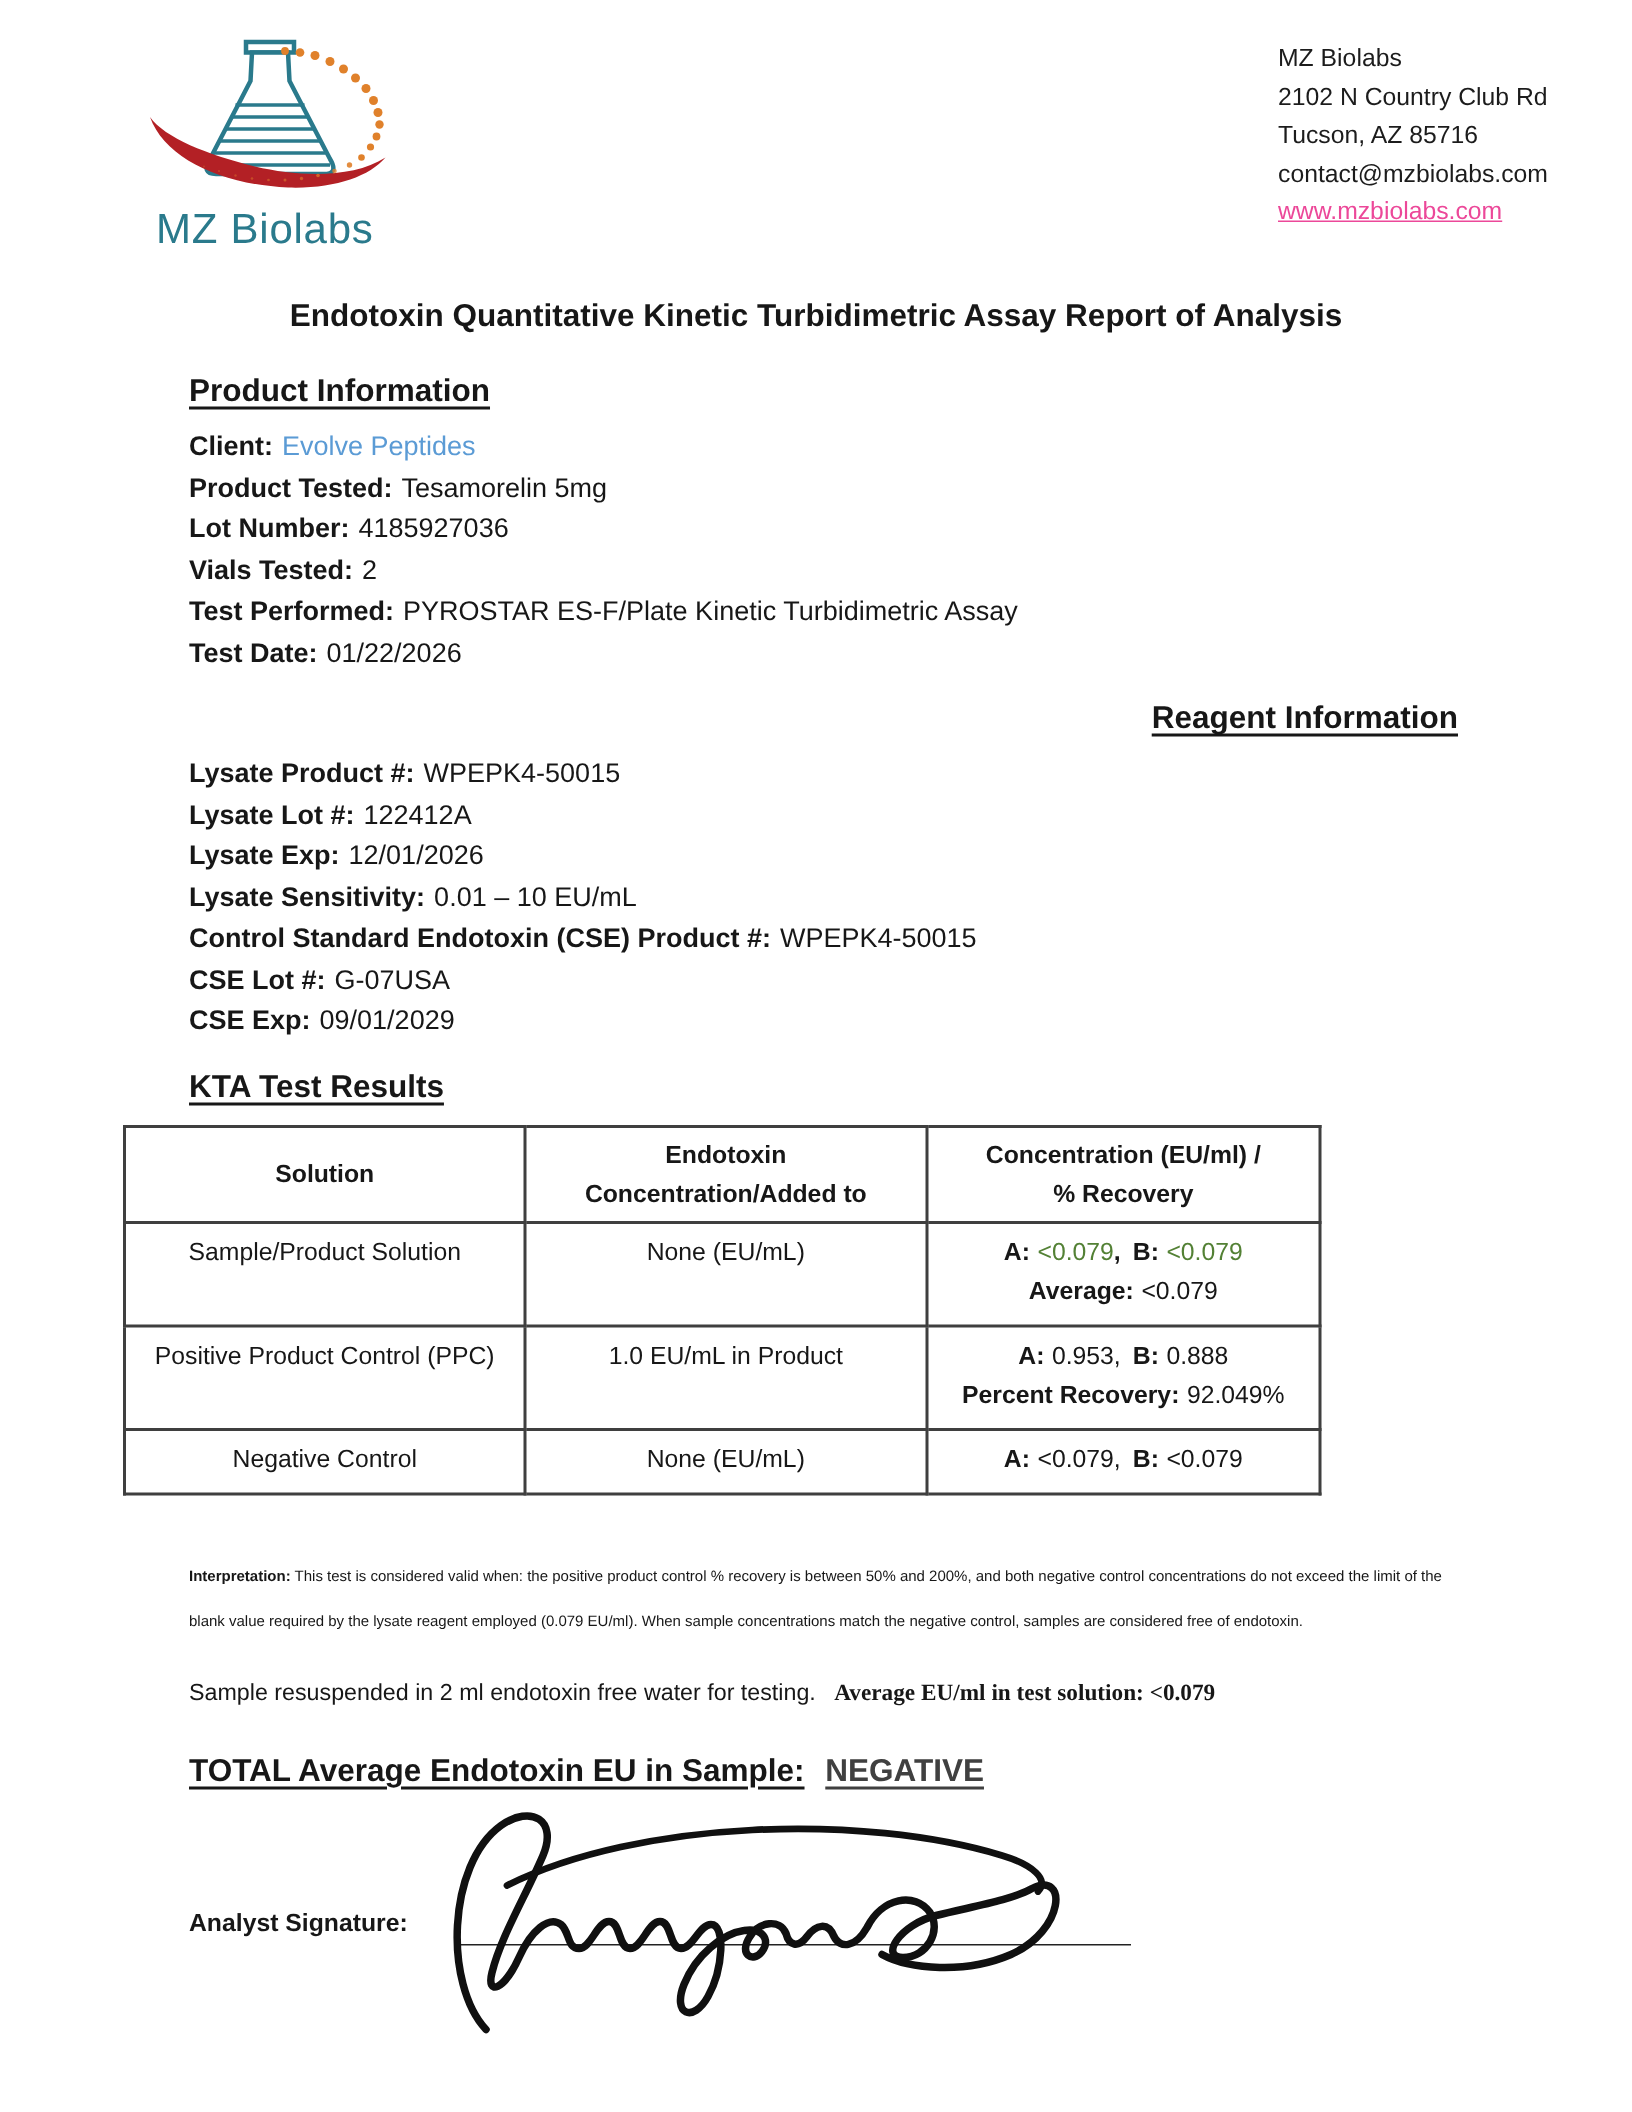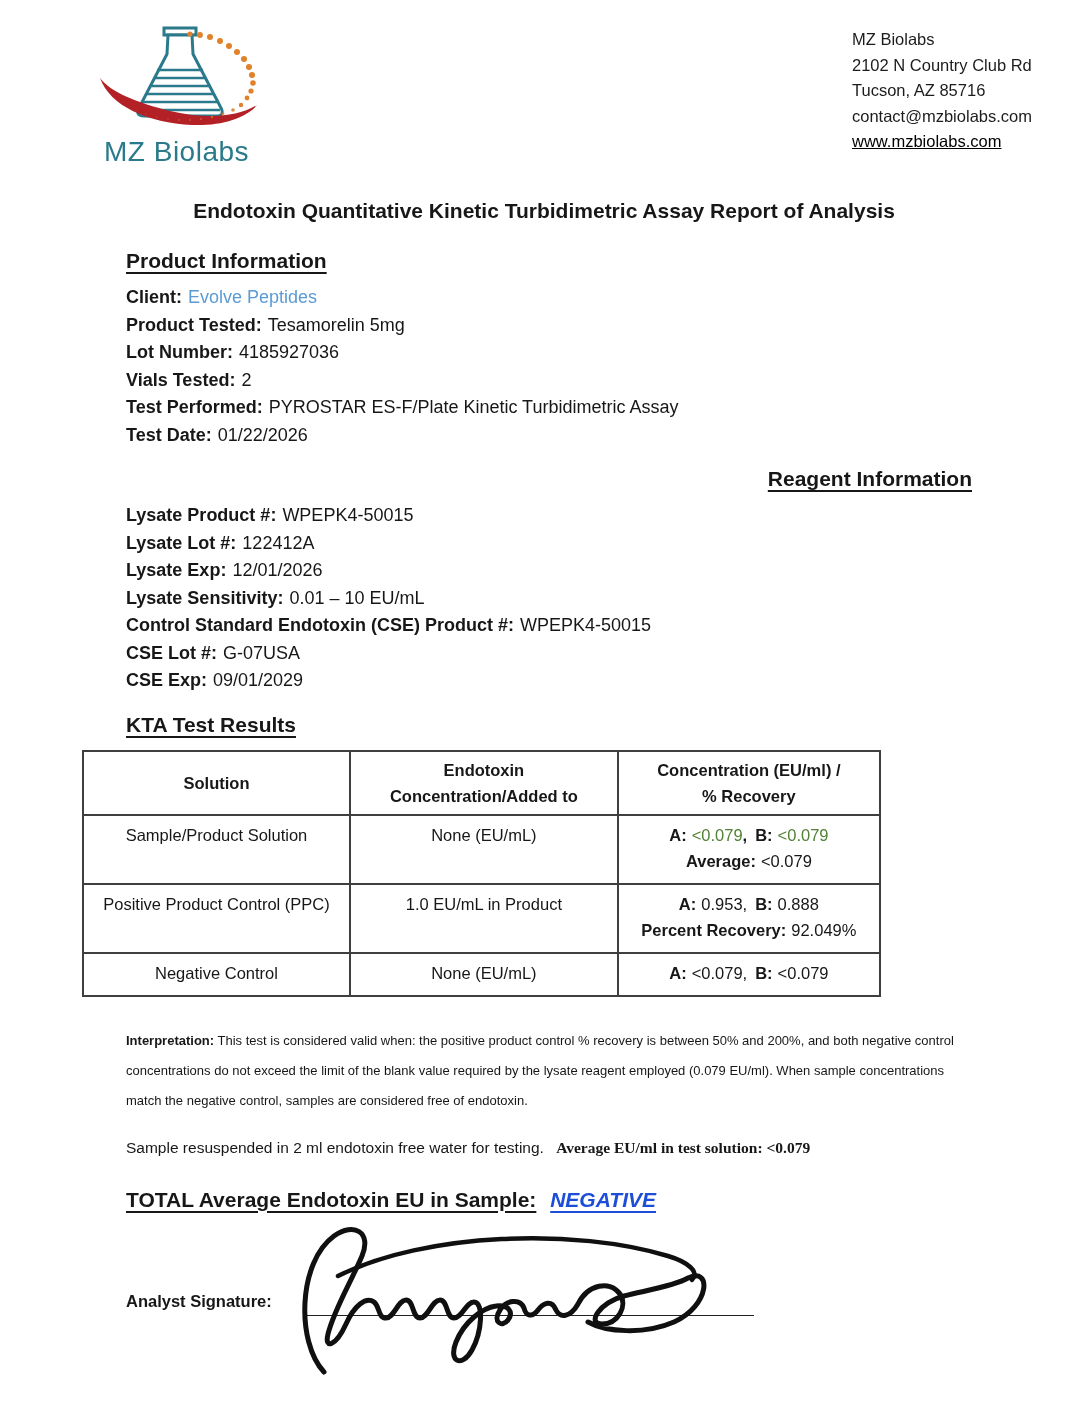--- a/index.html
+++ b/index.html
@@ -4,21 +4,21 @@
 <style>
   html,body{margin:0;padding:0;background:#fff;}
   .page{
     position:relative;width:1088px;height:1408px;background:#ffffff;
     font-family:"Liberation Sans",sans-serif;color:#171717;overflow:hidden;
   }
   
   .logo-wrap{position:absolute;left:94px;top:24px;width:190px;}
   .brand-name{font-size:28px;color:#2a7a8c;margin:2px 0 0 10px;letter-spacing:0.5px;}
   .letterhead{position:absolute;left:852px;top:27px;font-size:16.5px;line-height:25.5px;color:#1c1c1c;}
-  .letterhead .site{color:#000000;text-decoration:underline;cursor:pointer;}
+  .letterhead .site{color:#ec4899;text-decoration:underline;cursor:pointer;}
   
   .doc-title{position:absolute;top:199px;left:0;width:100%;text-align:center;font-size:21px;font-weight:700;}
   .doc-title span{text-decoration-thickness:2px;text-underline-offset:4px;}
   
   .content{position:absolute;left:126px;top:244px;width:846px;}
   h2{font-size:21px;font-weight:700;margin:0;
      text-decoration:underline;text-decoration-thickness:2px;text-underline-offset:4px;}
   .h-prod{margin:5px 0 11px 0;}
   .h-reag{margin:18px 0 11px 0;text-align:right;}
   .h-kta{margin:18px 0 13px 0;}
@@ -30,26 +30,26 @@
   table.kta{border-collapse:collapse;margin-left:-44px;width:799px;table-layout:fixed;}
   table.kta th,table.kta td{border:2px solid #3f3f3f;text-align:center;font-size:16.5px;line-height:26px;}
   table.kta th{font-weight:700;padding:5px 6px;}
   table.kta td{padding:6px 6px 9px 6px;vertical-align:top;}
   td.roomy{padding-bottom:22px;}
   .b{font-weight:700;}
   .grn{color:#538135;}
   .pv{margin-left:5px;}
   .pl{margin-left:8px;font-weight:700;}
   
-  .interp{margin-top:29px;font-size:13px;line-height:30px;width:846px;}
+  .interp{margin-top:40px;font-size:10px;line-height:30px;width:846px;}
   .sample-note{margin-top:23px;font-size:15.5px;}
   .sample-note .b{margin-left:8px;font-family:Liberation Serif, serif;}
   .total-line{margin-top:31px;font-size:21px;font-weight:700;}
   .total-line span{text-decoration:underline;text-decoration-thickness:2px;text-underline-offset:4px;}
-  .total-line .neg{color:#1d4ed8;margin-left:8px;font-style:italic;}
+  .total-line .neg{color:#404040;margin-left:8px;}
   
   .sig-row{position:relative;margin-top:40px;height:150px;}
   .sig-label{position:absolute;left:0;top:40px;font-size:16.5px;font-weight:700;}
   .sig-line{position:absolute;left:178px;top:63px;width:450px;border-bottom:1.6px solid #222;}
   .sig-svg{position:absolute;left:150px;top:-32px;}
 </style>
 </head>
 <body>
 
 <div class="page">

